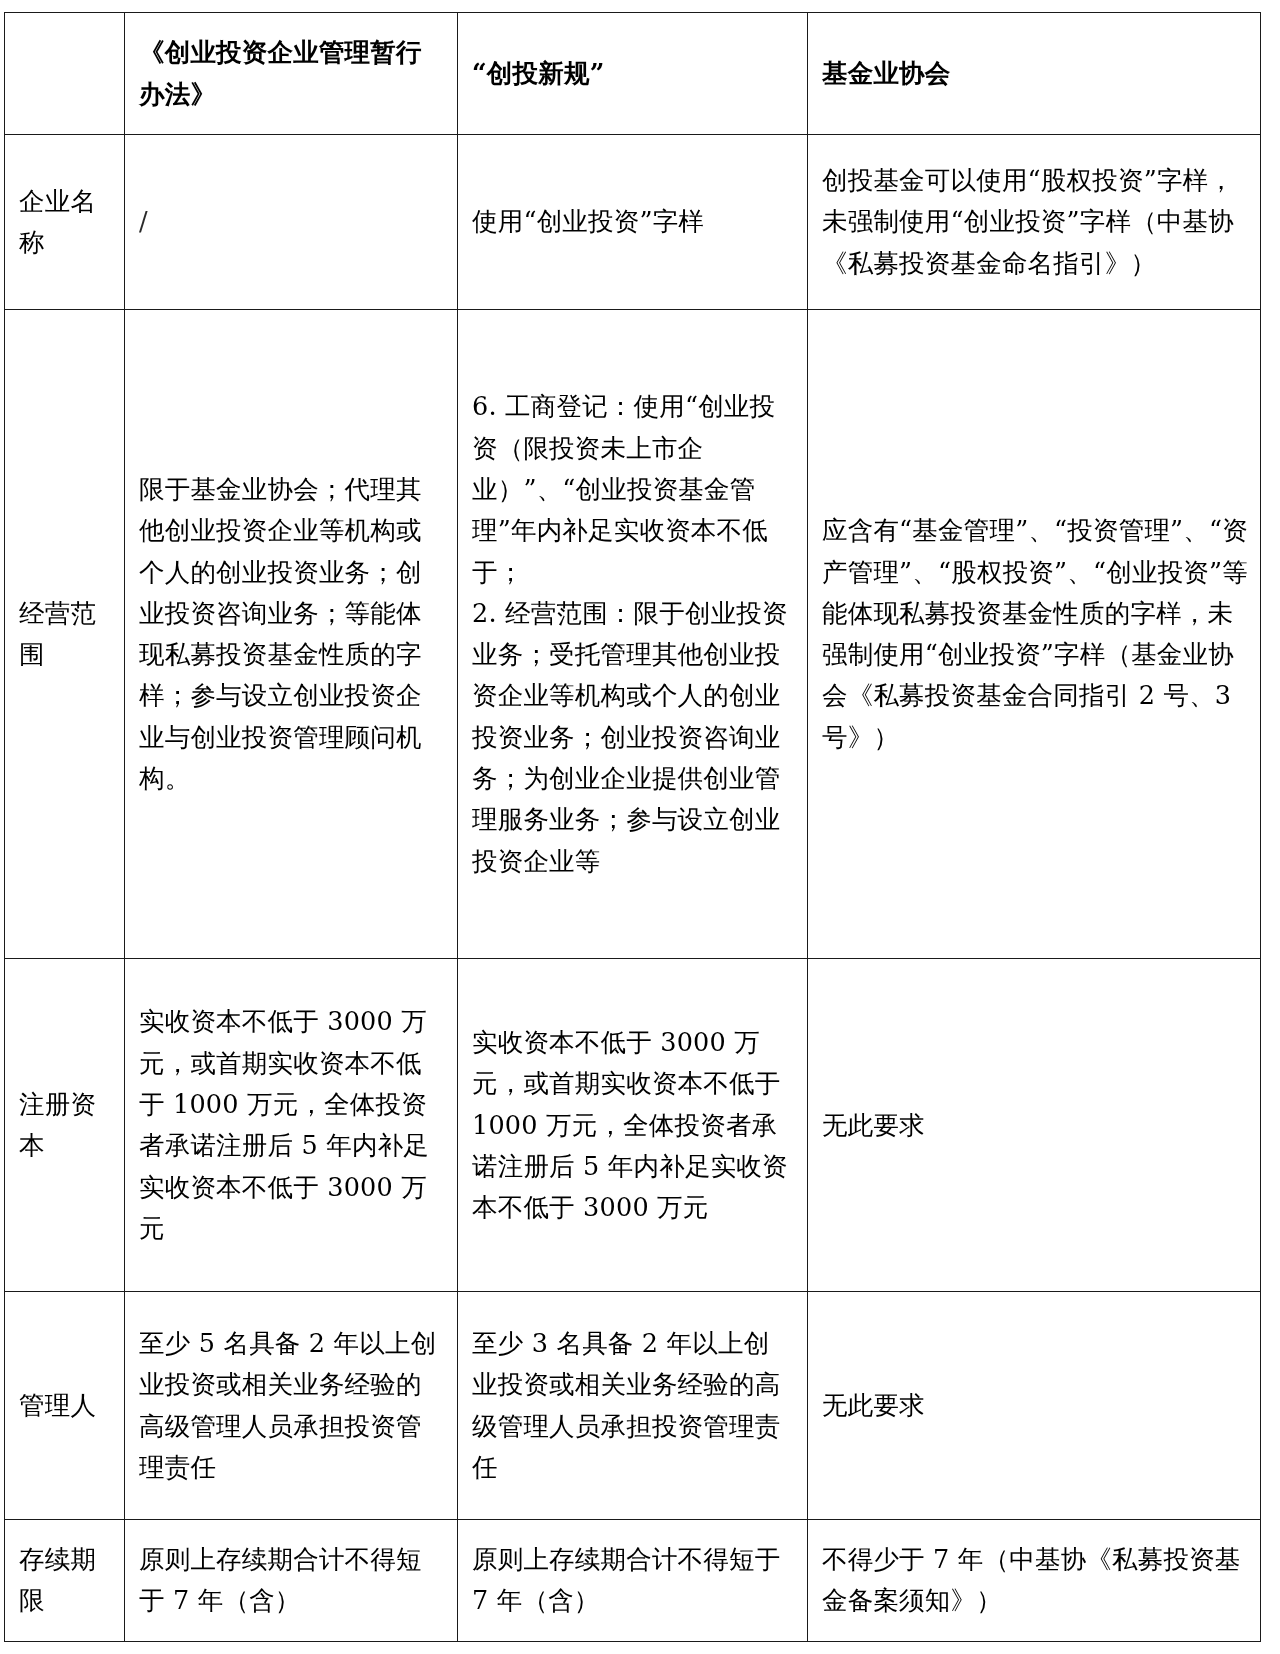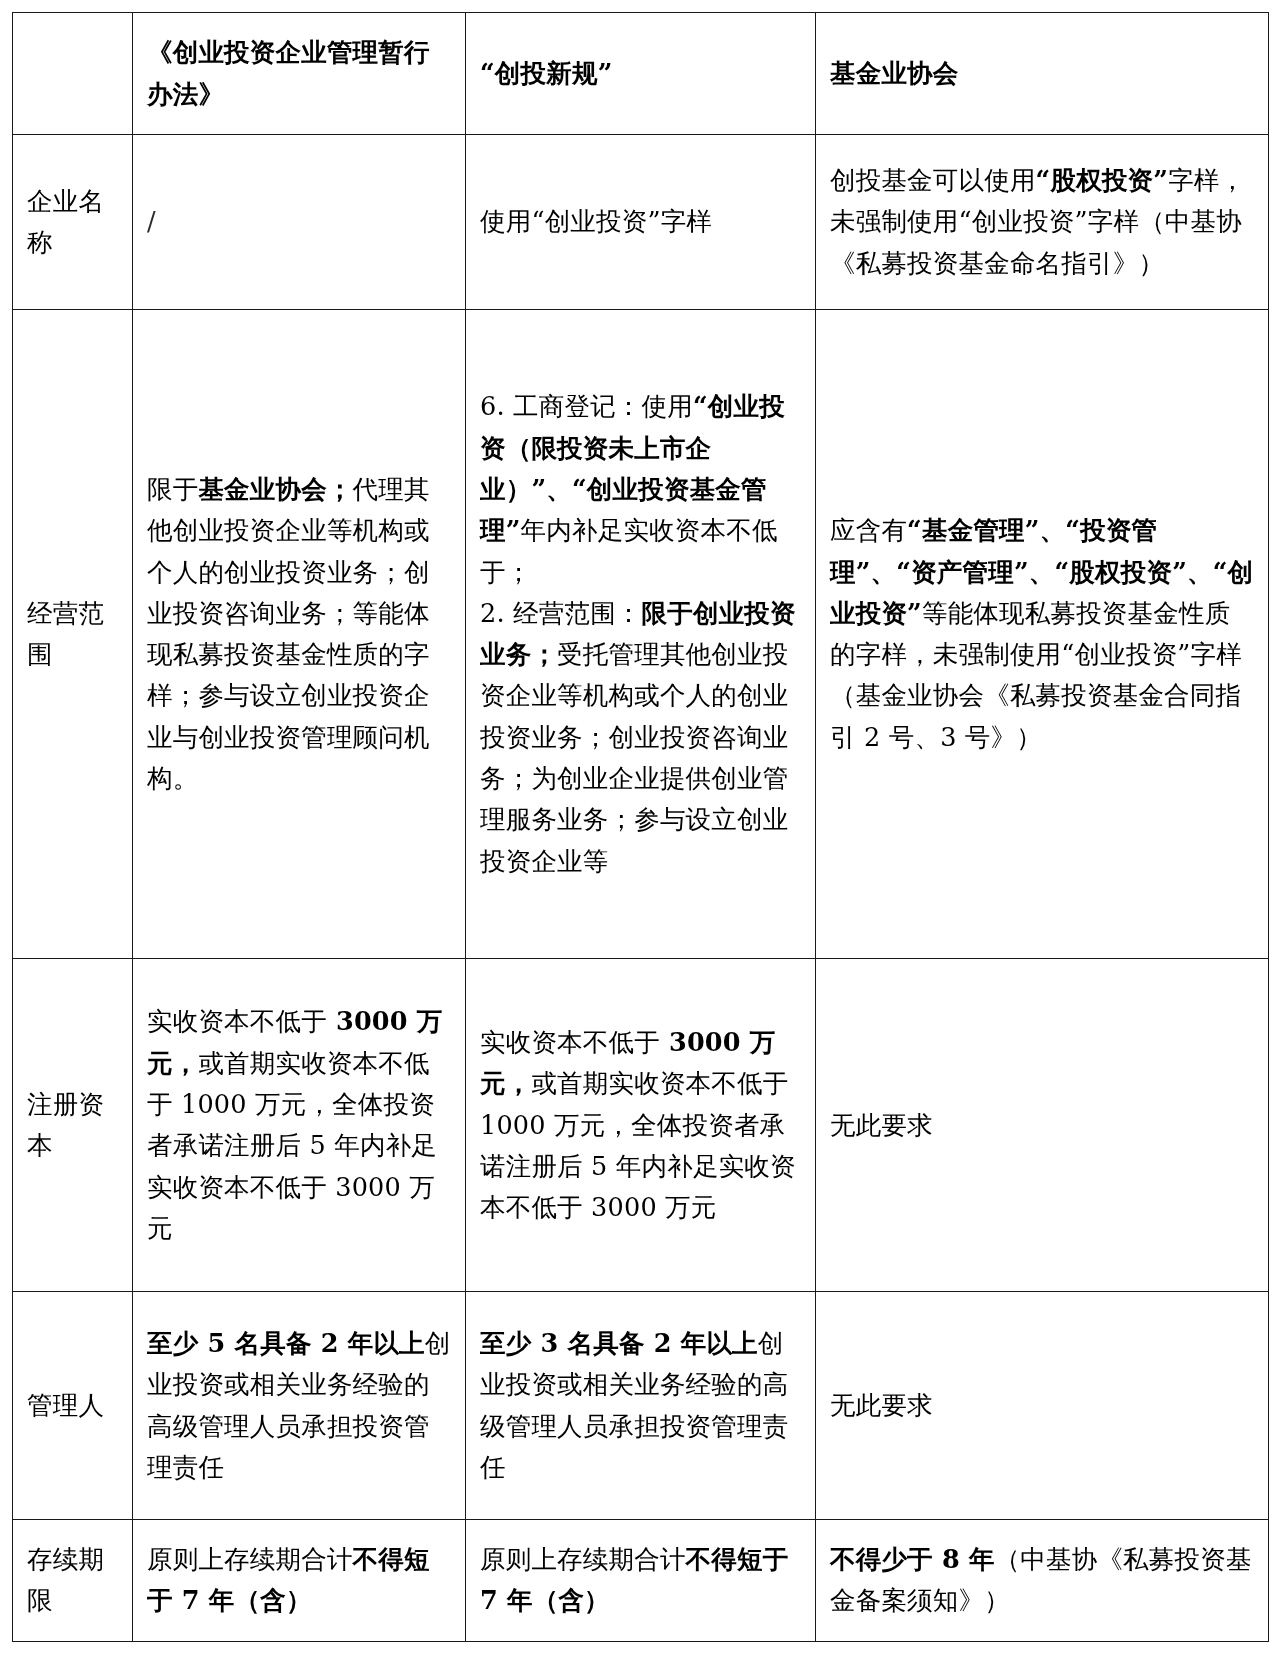--- a/index.html
+++ b/index.html
@@ -12,21 +12,21 @@
     height: 1654px;
     font-family: "DejaVu Serif", "Liberation Serif", serif;
     color: #000000;
     overflow: hidden;
   }
   .page {
     position: relative;
     width: 1068px;
     height: 1654px;
     box-sizing: border-box;
-    padding: 12px 12px 12px 12px;
+    padding: 12px 12px 12px 4px;
   }
   table.cmp {
     border-collapse: collapse;
     width: 1256px;
     height: 1630px;
     table-layout: fixed;
     border: 1.6px solid #1a1a1a;
   }
   table.cmp td {
     border: 1.4px solid #1a1a1a;
@@ -61,21 +61,21 @@
     font-size: 26.5px;
     text-align: left;
     padding-left: 16px;
     padding-right: 4px;
     line-height: 1.58;
     letter-spacing: 1px;
   }
   td.body {
     font-weight: 400;
   }
-  .b { font-weight: 700; }
+  .b { font-weight: 400; }
   .slash {
     font-size: 26px;
     color: #2a2a2a;
   }
 </style>
 </head>
 <body>
 
 <div class="page">
   <table class="cmp">
@@ -119,18 +119,18 @@
         <td class="rowlab">管理人</td>
         <td class="body"><span class="b">至少</span><span class="b"> 5 名具备 2 年以上</span><span>创业投资或相关业务经验的高级管理人员承担投资管理责任</span></td>
         <td class="body"><span class="b">至少 3 名具备 2 年以上</span><span>创业投资或相关业务经验的高级管理人员承担投资管理责任</span></td>
         <td class="body">无此要求</td>
       </tr>
 
       <tr>
         <td class="rowlab">存续期限</td>
         <td class="body"><span>原则上存续期合计</span><span class="b">不得短于 7 年（含）</span></td>
         <td class="body"><span>原则上存续期合计</span><span class="b">不得短于 7 年（含）</span></td>
-        <td class="body"><span class="b">不得少于 8 年</span><span>（中基协《私募投资基金备案须知》）</span></td>
+        <td class="body"><span class="b">不得少于 7 年</span><span>（中基协《私募投资基金备案须知》）</span></td>
       </tr>
 
     </tbody>
   </table>
 </div>
 
 </body></html>

